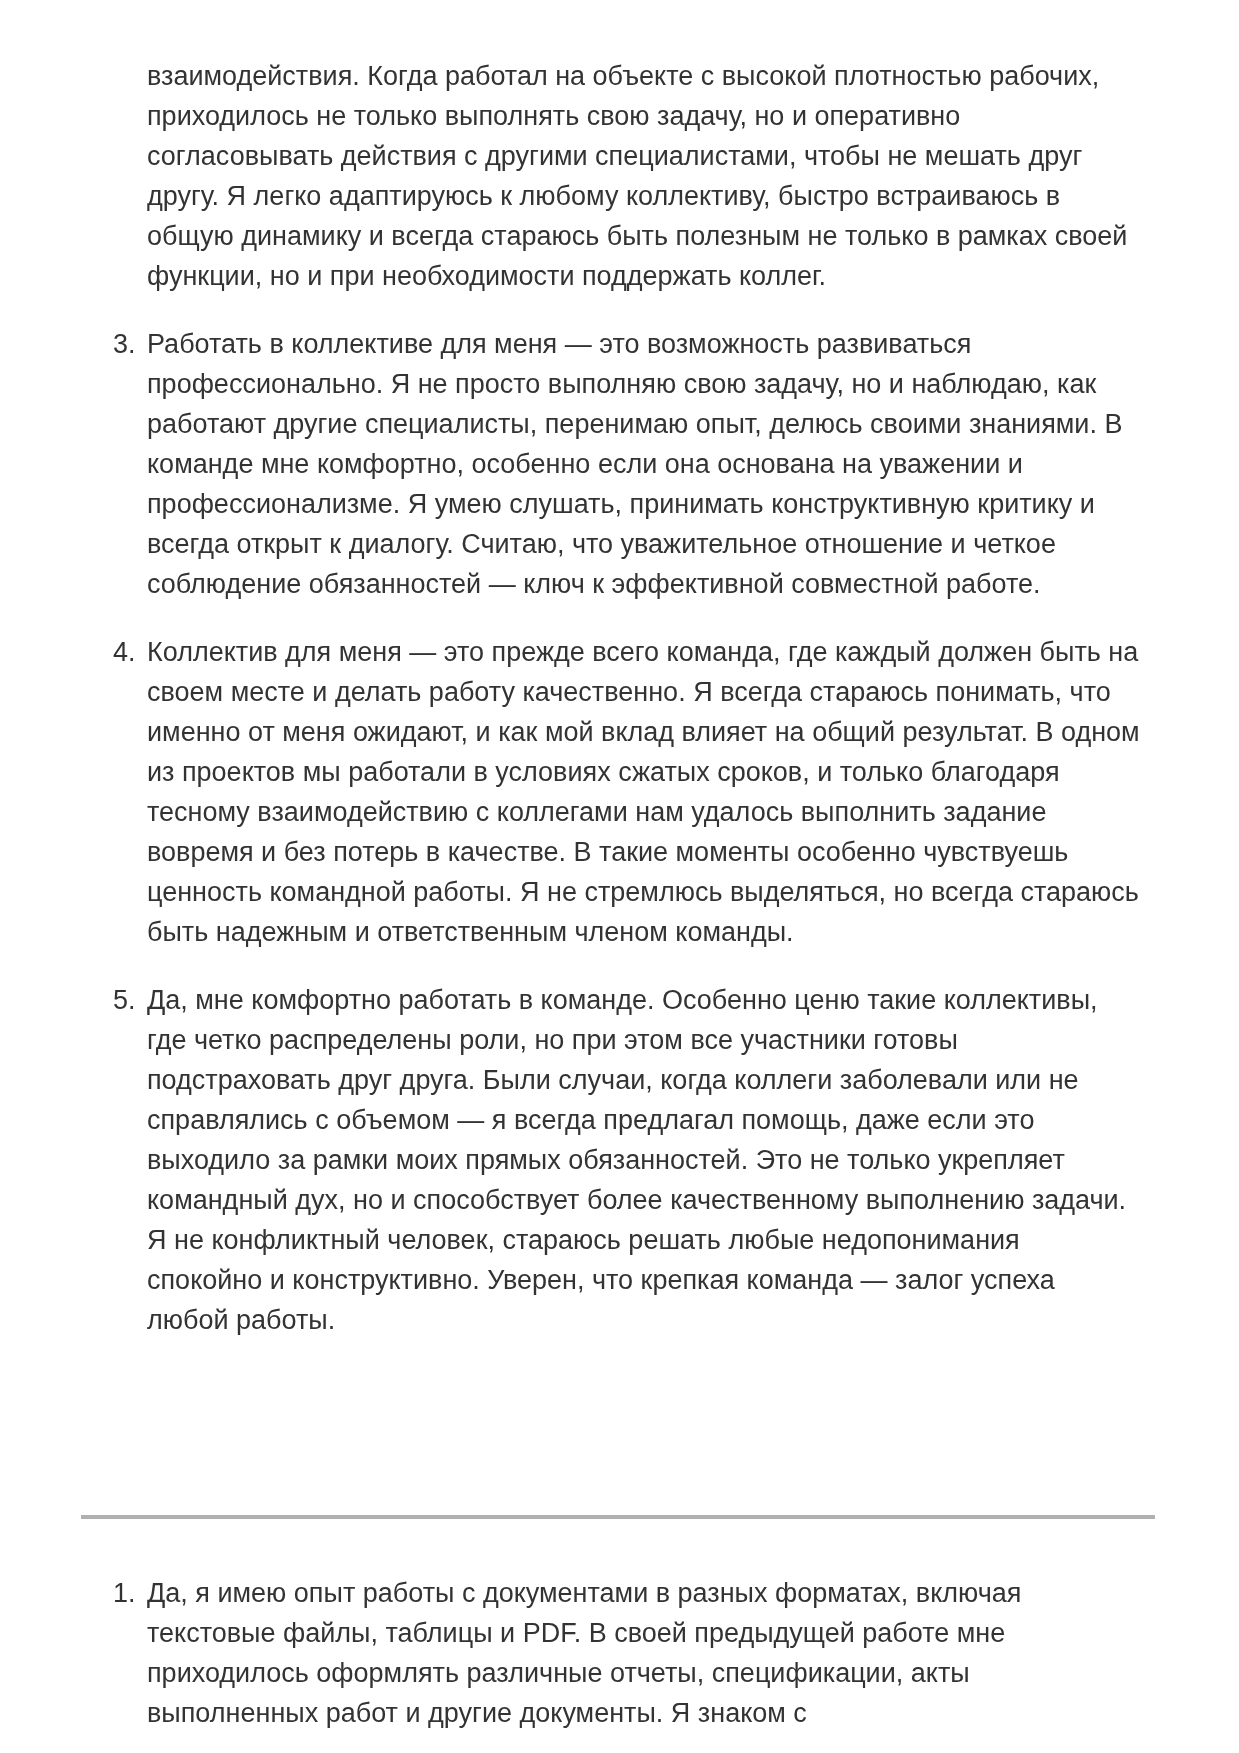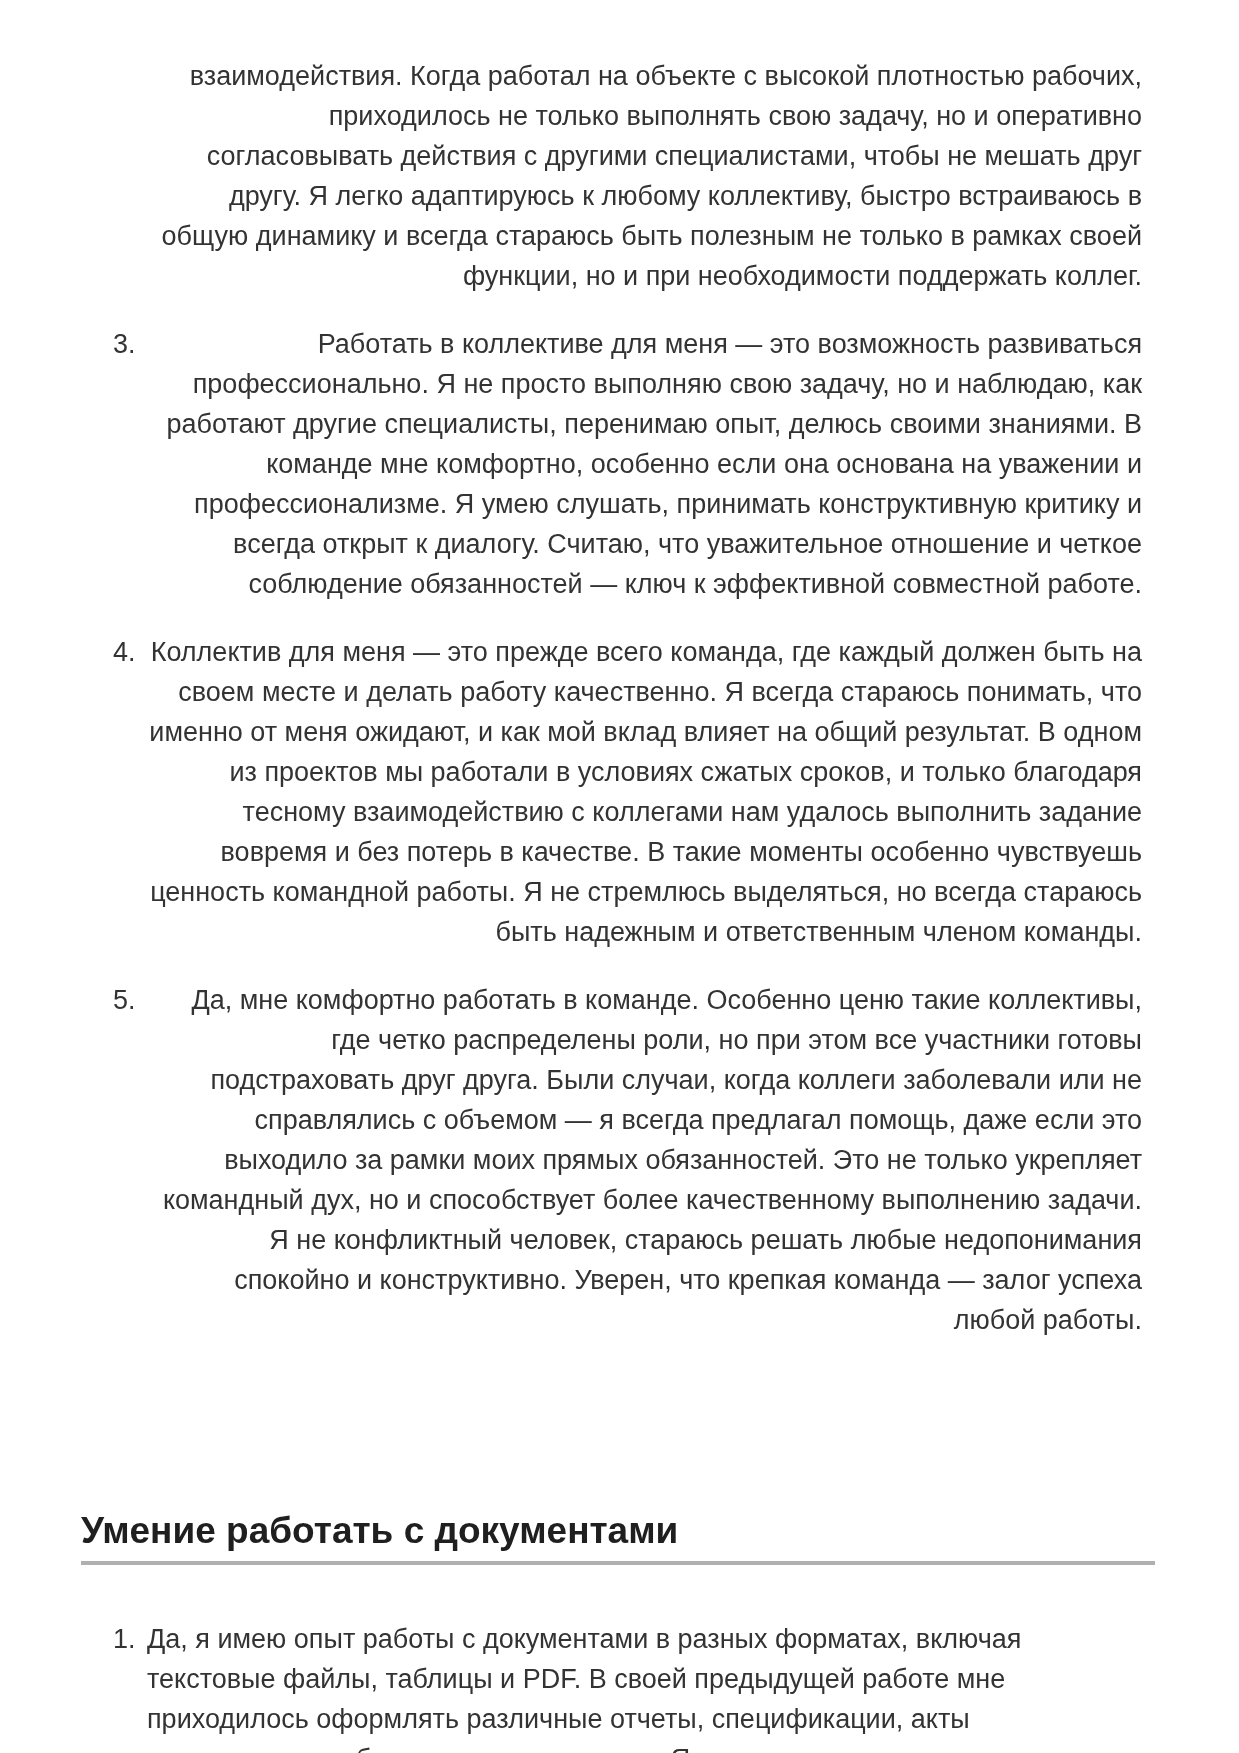--- a/index.html
+++ b/index.html
@@ -8,21 +8,21 @@
     width: 1239px;
     height: 1753px;
     overflow: hidden;
     background: #ffffff;
     color: #333333;
     font-family: "Liberation Sans", "DejaVu Sans", sans-serif;
     font-size: 27px;
     line-height: 40px;
   }
   .content { margin-left: 147px; width: 995px; }
-  .content.first { padding-top: 56px; text-align: right; }
+  .content.first { padding-top: 56px; }
   .para { margin: 0 0 28px 0; }
   .item { position: relative; margin: 0 0 28px 0; }
   .item .num { position: absolute; left: -34px; top: 0; }
   .section-header {
     margin: 168px 84px 0 81px;
     display: flex;
     align-items: center;
     gap: 43px;
   }
   .badge {
@@ -72,21 +72,20 @@
       <span class="txt">Коллектив для меня — это прежде всего команда, где каждый должен быть на своем месте и делать работу качественно. Я всегда стараюсь понимать, что именно от меня ожидают, и как мой вклад влияет на общий результат. В одном из проектов мы работали в условиях сжатых сроков, и только благодаря тесному взаимодействию с коллегами нам удалось выполнить задание вовремя и без потерь в качестве. В такие моменты особенно чувствуешь ценность командной работы. Я не стремлюсь выделяться, но всегда стараюсь быть надежным и ответственным членом команды.</span>
     </div>
 
     <div class="item">
       <span class="num">5.</span>
       <span class="txt">Да, мне комфортно работать в команде. Особенно ценю такие коллективы, где четко распределены роли, но при этом все участники готовы подстраховать друг друга. Были случаи, когда коллеги заболевали или не справлялись с объемом — я всегда предлагал помощь, даже если это выходило за рамки моих прямых обязанностей. Это не только укрепляет командный дух, но и способствует более качественному выполнению задачи. Я не конфликтный человек, стараюсь решать любые недопонимания спокойно и конструктивно. Уверен, что крепкая команда — залог успеха любой работы.</span>
     </div>
   </div>
 
   <div class="section-header">
-    <h2 class="section-title">Умение работать с документами</h2>
   </div>
 
   <div class="divider"></div>
 
   <div class="content second">
     <div class="item">
       <span class="num">1.</span>
       <span class="txt">Да, я имею опыт работы с документами в разных форматах, включая текстовые файлы, таблицы и PDF. В своей предыдущей работе мне приходилось оформлять различные отчеты, спецификации, акты выполненных работ и другие документы. Я знаком с</span>
     </div>
   </div>

